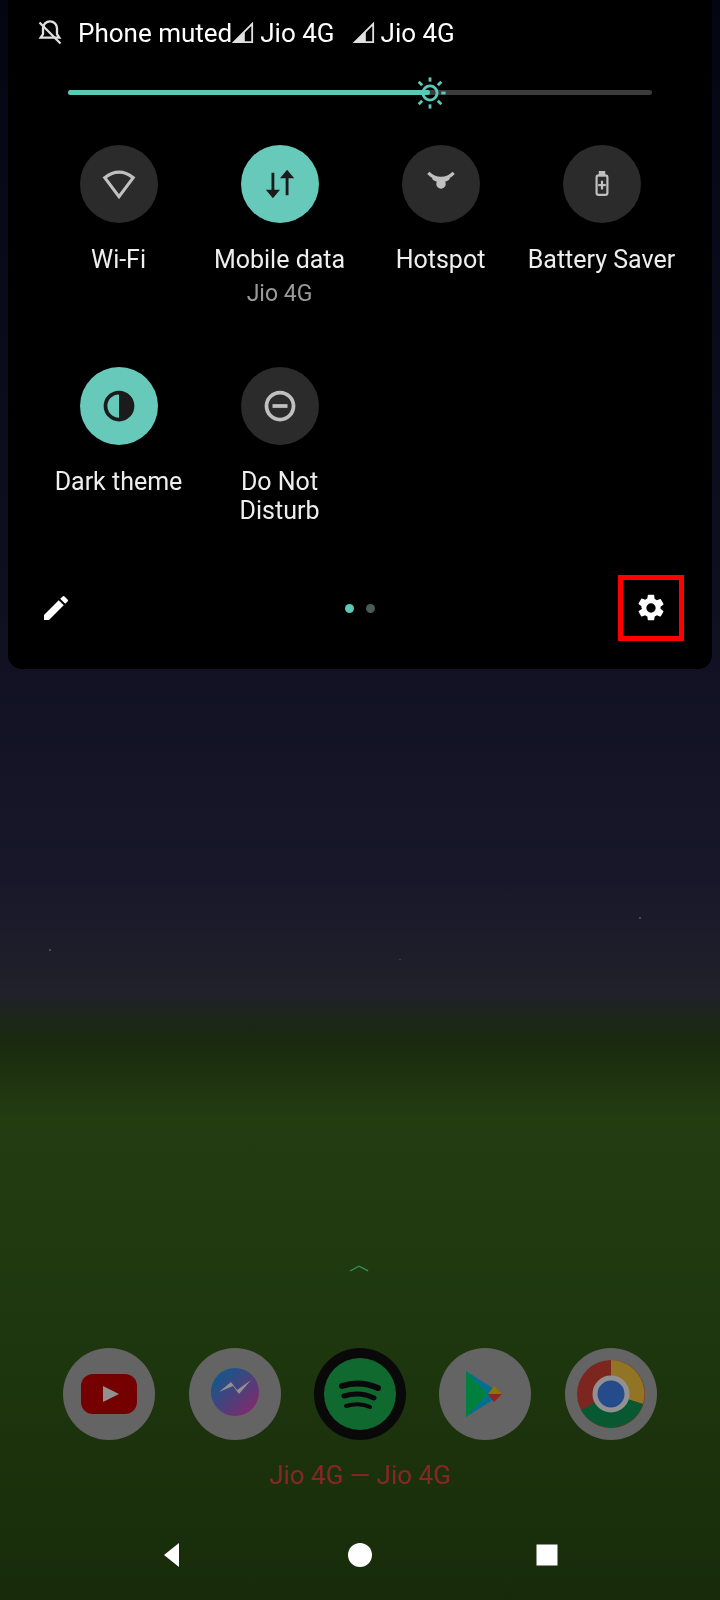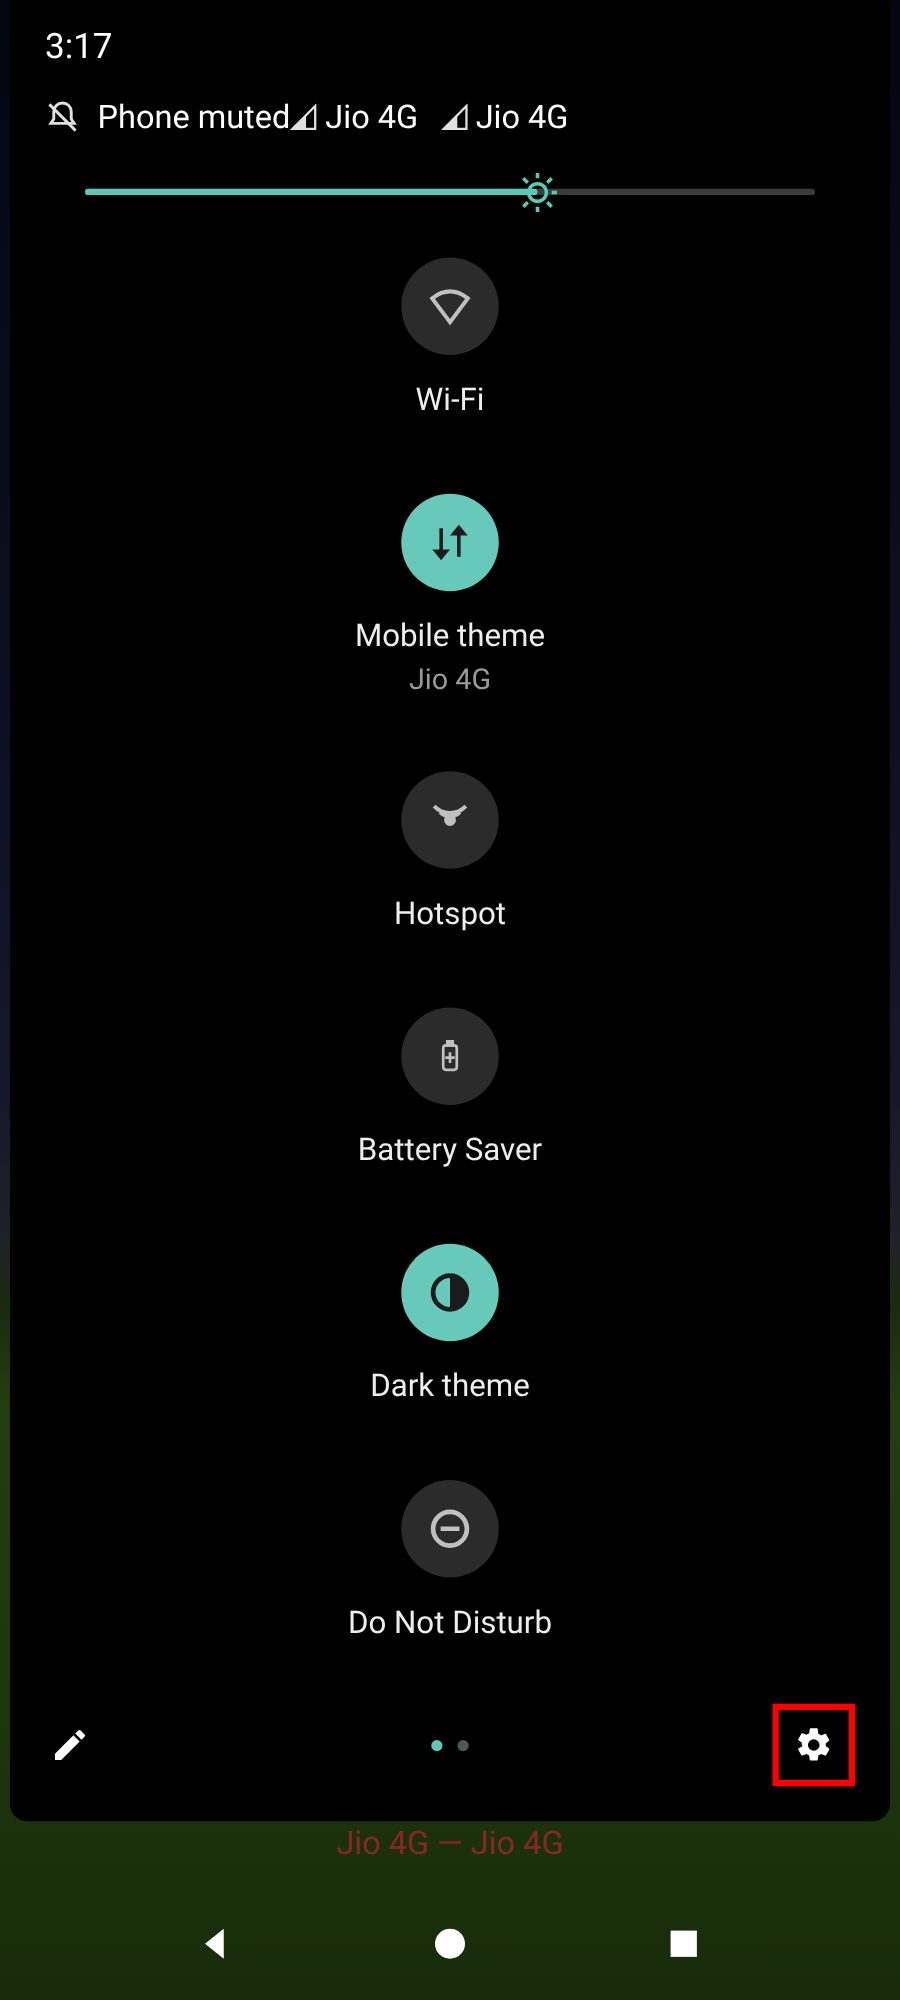--- a/index.html
+++ b/index.html
@@ -133,21 +133,21 @@
   .br-thumb {
     position: absolute;
     left: 62%;
     top: 50%;
     transform: translate(-50%,-50%);
     width: 34px; height: 34px;
     display:flex; align-items:center; justify-content:center;
   }
   .tiles {
     display: grid;
-    grid-template-columns: repeat(1, 1fr);
+    grid-template-columns: repeat(4, 1fr);
     row-gap: 60px;
     padding: 10px 30px 30px;
   }
   .tile {
     display: flex;
     flex-direction: column;
     align-items: center;
     gap: 22px;
   }
   .tile-circle {
@@ -230,23 +230,20 @@
         <circle cx="38" cy="38" r="16" fill="none" stroke="#fff" stroke-width="5"></circle>
       </svg>
   </div>
 </div>
 <div class="home-up">︿</div>
 <div class="carrier-footer">Jio 4G — Jio 4G</div>
 
 <div class="dim-overlay"></div>
 
 <div class="panel">
-  <div class="status">
-    <span>3:17</span>
-  </div>
   <div class="status-row2">
     <div style="display:flex;align-items:center;gap:14px">
       <span>
         <svg width="28" height="28" viewBox="0 0 24 24" fill="none" stroke="#e0e0e0" stroke-width="2">
             <path d="M18 8 A6 6 0 0 0 6 8 V13 L4 16 H20 L18 13 Z"></path>
             <line x1="3" y1="3" x2="21" y2="21"></line>
           </svg>
       </span>
       <span>Phone muted</span>
     </div>
@@ -298,21 +295,21 @@
         </div>
   <div class="tile-label">Wi-Fi</div>
       </div>
       <div class="tile">
         <div class="tile-circle tile-on" style="color:#1b1b1b">
           <svg width="34" height="34" viewBox="0 0 24 24" fill="currentColor">
             <path d="M8 4 L8 16 L4 16 L9 22 L14 16 L10 16 L10 4 Z" transform="translate(-2,0)"></path>
             <path d="M16 20 L16 8 L20 8 L15 2 L10 8 L14 8 L14 20 Z" transform="translate(2,0)"></path>
           </svg>
         </div>
-  <div class="tile-label">Mobile theme</div>
+  <div class="tile-label">Mobile data</div>
         <div class="tile-sub">Jio 4G</div>
       </div>
       <div class="tile">
         <div class="tile-circle tile-off" style="color:#c0c0c0">
           <svg width="38" height="38" viewBox="0 0 24 24" fill="none" stroke="currentColor" stroke-width="2">
             <circle cx="12" cy="12" r="2" fill="currentColor"></circle>
             <path d="M7 16 A7 7 0 0 1 17 16" transform="rotate(180 12 12)"></path>
             <path d="M4 19 A11 11 0 0 1 20 19" transform="rotate(180 12 12)"></path>
           </svg>
         </div>

